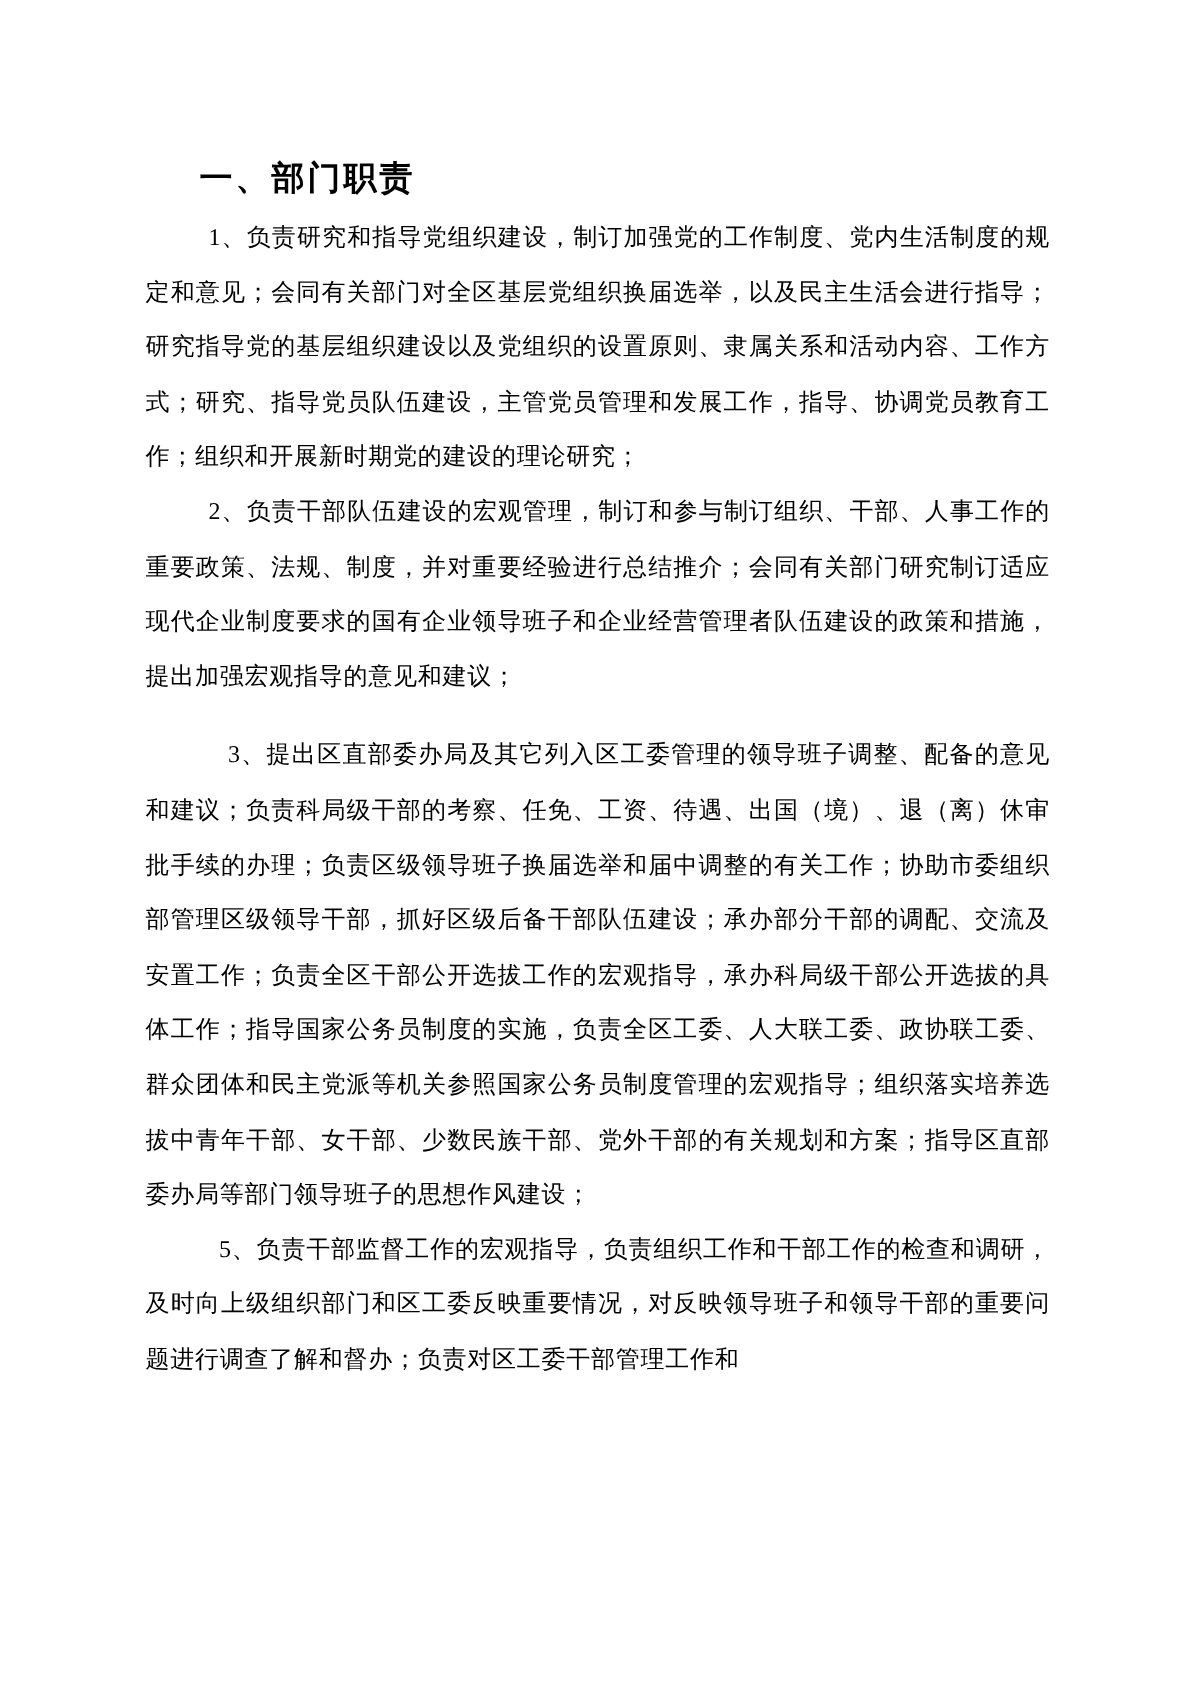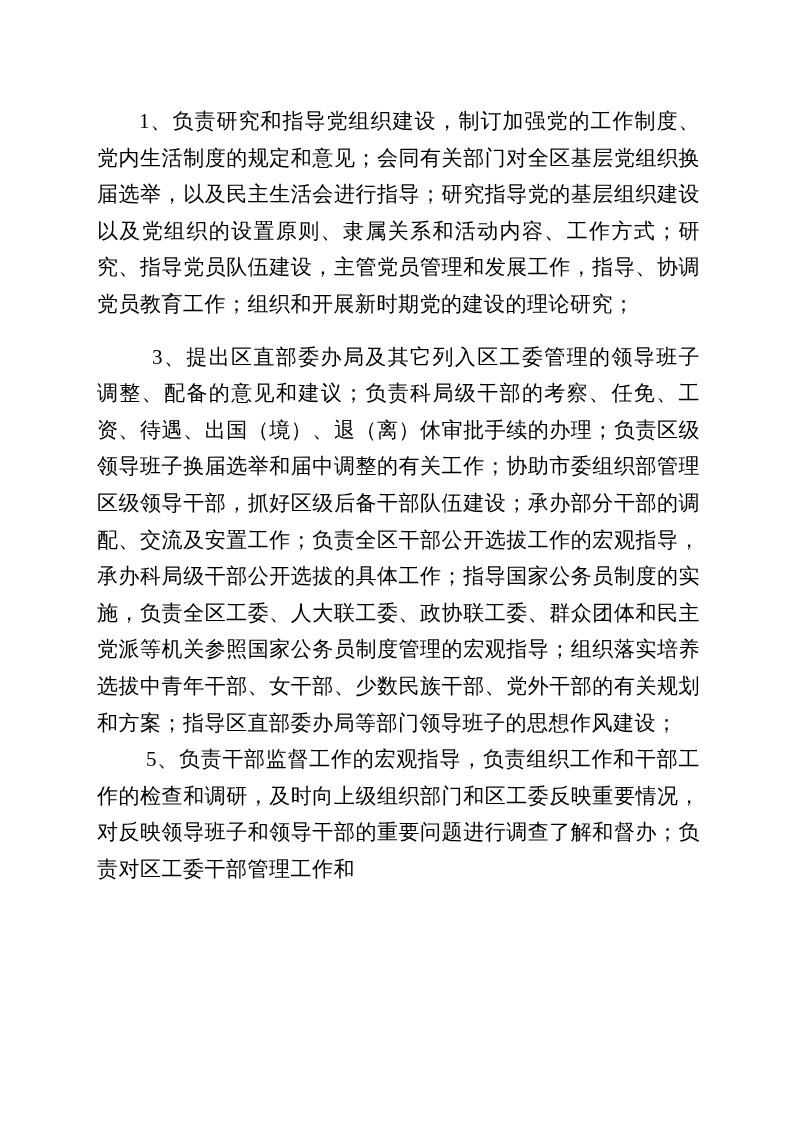--- a/index.html
+++ b/index.html
@@ -26,35 +26,37 @@
     font-size: 22px;
     font-weight: bold;
     line-height: 32px;
     margin: 0 0 6px 0;
     text-indent: 36px;
     letter-spacing: 2px;
     color: #000000;
   }
   .para {
     font-family: "Liberation Serif", "DejaVu Serif", serif;
-    font-size: 21px;
+    font-size: 16px;
     line-height: 36.6px;
     letter-spacing: 0.5px;
     text-align: justify;
     text-justify: inter-character;
     margin: 0;
     color: #000000;
   }
   .indent-2  { text-indent: 42px; }  
   .indent-2b { text-indent: 55px; margin-top: 16px; }  
   .indent-2c { text-indent: 47px; }  
   .indent-2d { text-indent: 49px; }  
 </style>
 </head>
 <body>
 
 <div class="page">
   <div class="content">
+    <h1 class="heading">一、部门职责</h1>
     <p class="para indent-2">1、负责研究和指导党组织建设，制订加强党的工作制度、党内生活制度的规定和意见；会同有关部门对全区基层党组织换届选举，以及民主生活会进行指导；研究指导党的基层组织建设以及党组织的设置原则、隶属关系和活动内容、工作方式；研究、指导党员队伍建设，主管党员管理和发展工作，指导、协调党员教育工作；组织和开展新时期党的建设的理论研究；</p>
+    <p class="para indent-2">2、负责干部队伍建设的宏观管理，制订和参与制订组织、干部、人事工作的重要政策、法规、制度，并对重要经验进行总结推介；会同有关部门研究制订适应现代企业制度要求的国有企业领导班子和企业经营管理者队伍建设的政策和措施，提出加强宏观指导的意见和建议；</p>
     <p class="para indent-2b">3、提出区直部委办局及其它列入区工委管理的领导班子调整、配备的意见和建议；负责科局级干部的考察、任免、工资、待遇、出国（境）、退（离）休审批手续的办理；负责区级领导班子换届选举和届中调整的有关工作；协助市委组织部管理区级领导干部，抓好区级后备干部队伍建设；承办部分干部的调配、交流及安置工作；负责全区干部公开选拔工作的宏观指导，承办科局级干部公开选拔的具体工作；指导国家公务员制度的实施，负责全区工委、人大联工委、政协联工委、群众团体和民主党派等机关参照国家公务员制度管理的宏观指导；组织落实培养选拔中青年干部、女干部、少数民族干部、党外干部的有关规划和方案；指导区直部委办局等部门领导班子的思想作风建设；</p>
     <p class="para indent-2d">5、负责干部监督工作的宏观指导，负责组织工作和干部工作的检查和调研，及时向上级组织部门和区工委反映重要情况，对反映领导班子和领导干部的重要问题进行调查了解和督办；负责对区工委干部管理工作和</p>
   </div>
 </div>
 
 </body></html>

